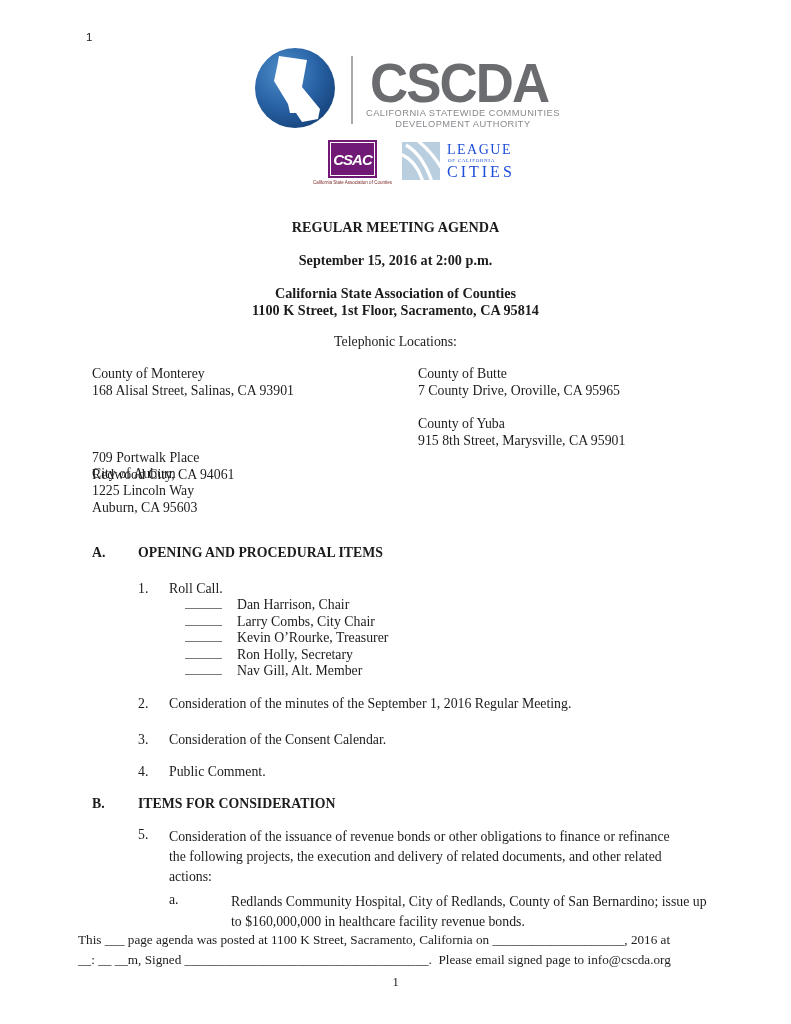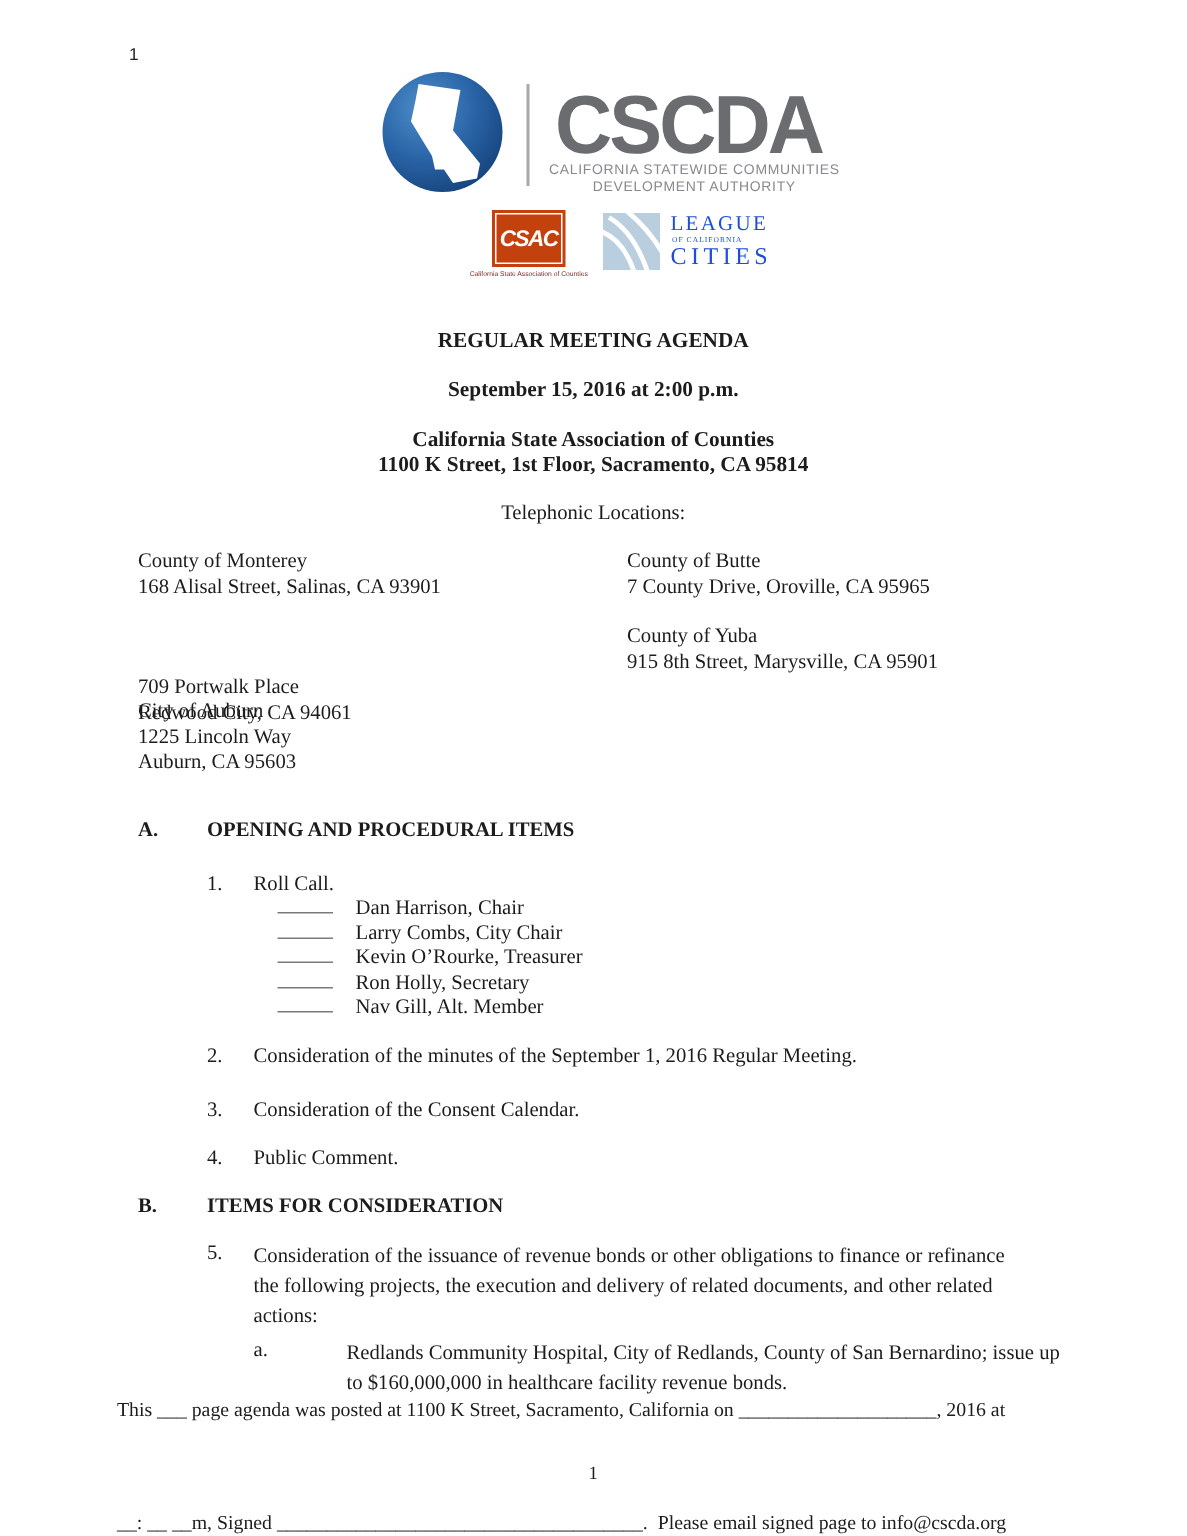--- a/index.html
+++ b/index.html
@@ -26,21 +26,21 @@
     transform:scaleX(0.96); transform-origin:left;
   }
   .tagline {
     font-family:"Liberation Sans", sans-serif; font-size:9.3px; line-height:11px;
     letter-spacing:0.45px; color:#87898c; white-space:nowrap;
   }
 
   
   #csac { left:328px; top:140px; width:49px; }
   #csac-box {
-    width:49px; height:38px; background:#c2410c; position:relative;
+    width:49px; height:38px; background:#701a75; position:relative;
     display:flex; align-items:center; justify-content:center; box-sizing:border-box;
   }
   #csac-box::after { content:""; position:absolute; top:2px; left:2px; right:2px; bottom:2px; border:1px solid #ffffff; pointer-events:none; }
   #csac-acronym {
     font-family:"Liberation Sans", sans-serif; font-weight:bold; font-style:italic;
     font-size:15px; color:#ffffff; letter-spacing:-1px;
   }
   #csac-caption {
     position:absolute; top:40px; left:50%; transform:translateX(-50%);
     width:112px; text-align:center; font-family:"Liberation Sans", sans-serif;
@@ -97,21 +97,21 @@
   .blank {
     display:inline-block; width:37px; height:11px;
     border-bottom:1.2px solid #7a7a7a; vertical-align:baseline;
   }
   #rc-left  .blank { margin-right:15px; }
   #rc-right .blank { margin-right:10px; }
 
   
   .footer { font-size:13.2px; white-space:nowrap;text-align:center; }
   #footer-line1 { left:78px; top:932px; }
-  #footer-line2 { left:78px; top:1007px; }
+  #footer-line2 { left:78px; top:952px; }
 </style>
 </head>
 <body>
 
 <div class="page">
 
   <div class="abs" id="pageno-top">1</div>
 
   <div class="abs" id="cscda-row">
     <svg id="cal-globe" viewBox="0 0 82 82" xmlns="http://www.w3.org/2000/svg">

